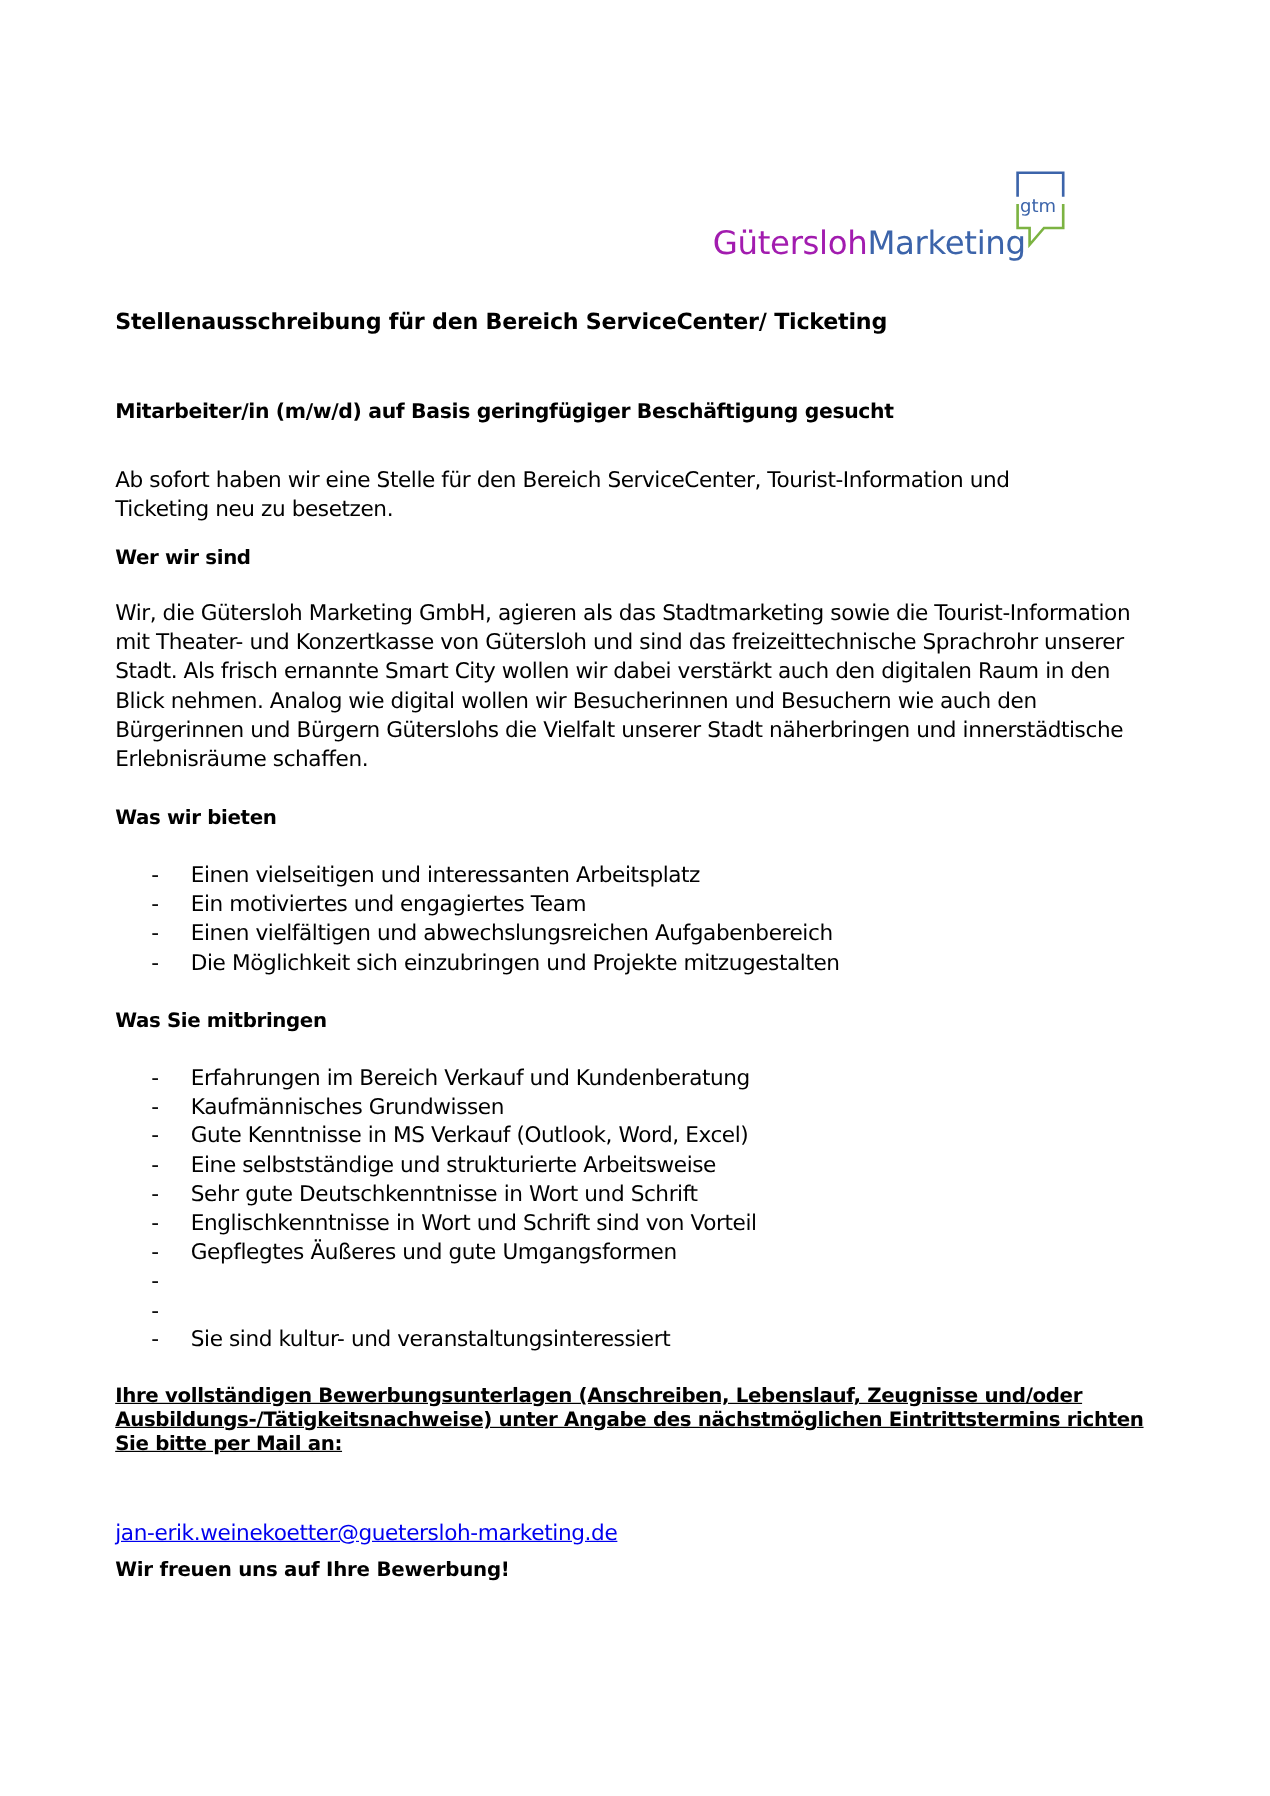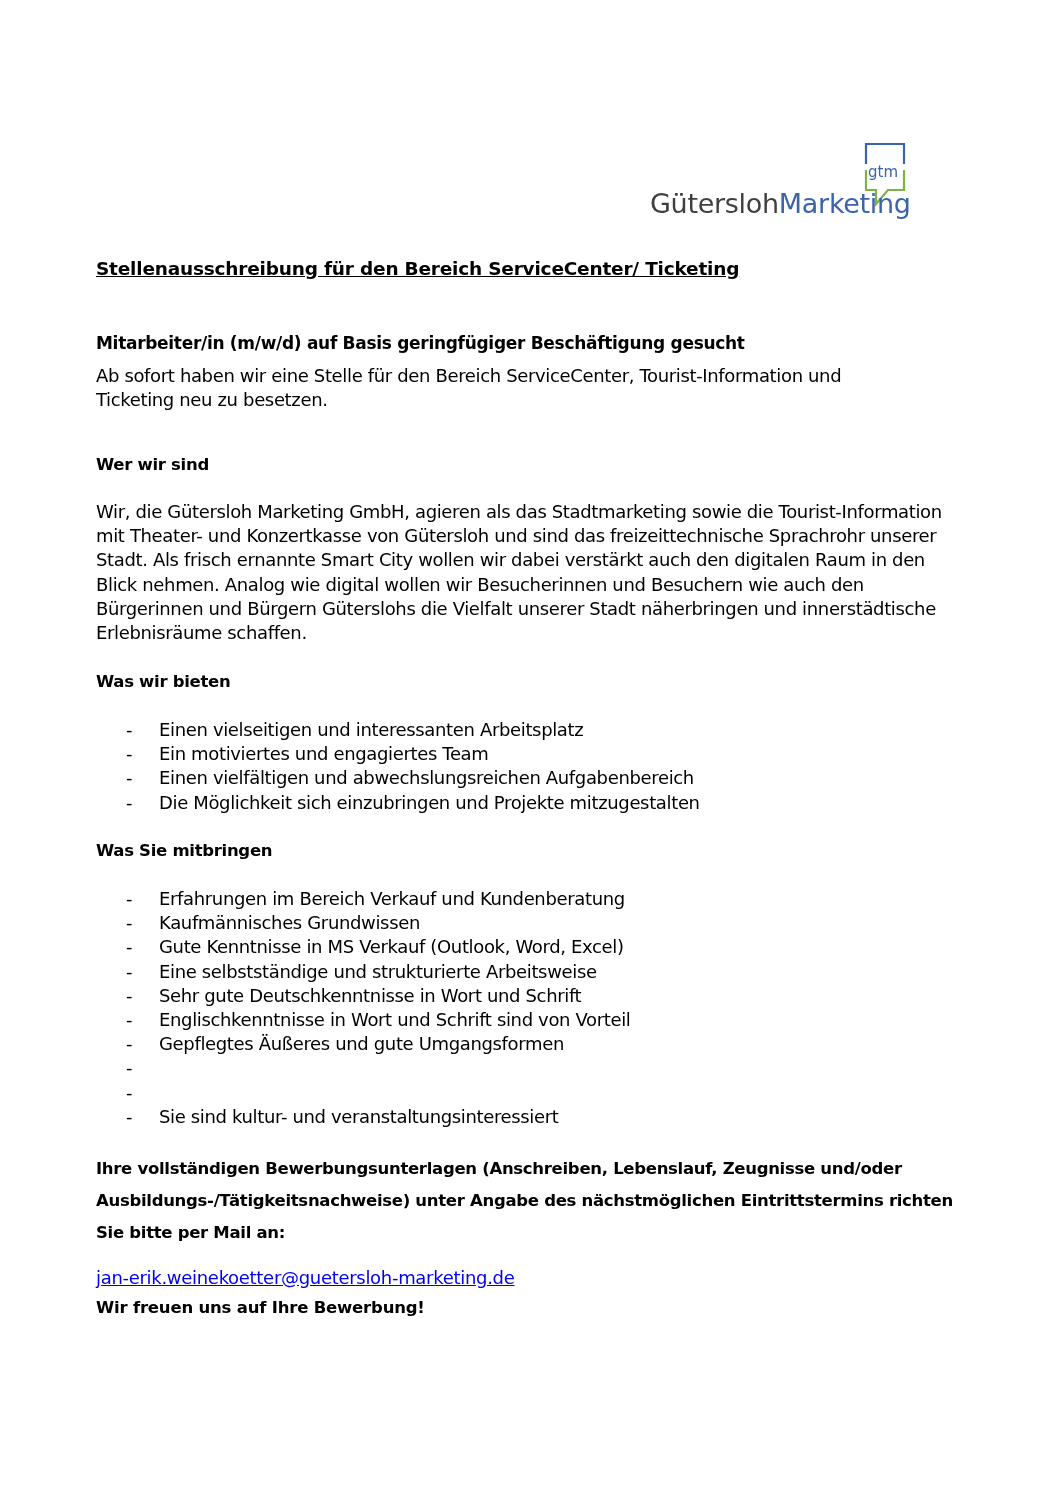--- a/index.html
+++ b/index.html
@@ -1,55 +1,55 @@
 <!DOCTYPE html>
 <html><head>
   <meta charset="utf-8">
   <style>
     html, body { margin: 0; padding: 0; background: #ffffff; }
     body { width: 1058px; height: 1497px; position: relative; overflow: hidden;
            font-family: "DejaVu Sans", sans-serif; color: #000; }
-    .logo { position: absolute; left: 606px; top: 138px; width: 310px; height: 95px; text-align: right; }
+    .logo { position: absolute; left: 588px; top: 138px; width: 310px; height: 95px; text-align: right; }
     .logo-text { position: absolute; left: 6px; top: 50px; font-size: 27px; letter-spacing: -0.3px;
                  font-family: "DejaVu Sans", sans-serif; white-space: nowrap; }
-    .logo-green { color: #404040; margin-left: 38px; }
+    .logo-green { color: #a21caf; }
     .logo-blue { color: #3c64aa; }
     .logo-bubble { position: absolute; left: 252px; top: 4px; width: 50px; height: 80px; }
     .logo-gtm { position: absolute; left: 262px; top: 25px; font-size: 15px; color: #3c64aa; }
 
     .doc { position: absolute; left: 96px; top: 0; width: 870px; }
-    .h-title { position: absolute; top: 258px; font-size: 18.5px; font-weight: bold; white-space: nowrap; letter-spacing: -0.2px; text-decoration: underline; }
+    .h-title { position: absolute; top: 258px; font-size: 18.5px; font-weight: bold; white-space: nowrap; letter-spacing: -0.2px; }
     .h-sub { position: absolute; top: 333px; font-size: 17px; font-weight: bold; white-space: nowrap; letter-spacing: -0.3px; }
     .para { position: absolute; font-size: 18px; line-height: 24.2px; letter-spacing: -0.35px; }
     .h-sec { position: absolute; font-size: 16.5px; font-weight: bold; white-space: nowrap; letter-spacing: -0.3px; }
     .list { position: absolute; left: 0; margin: 0; padding: 0; list-style: none; }
     .list li { display: flex; font-size: 18px; line-height: 24.2px; letter-spacing: -0.35px; white-space: nowrap; }
     .list .dash { width: 63px; padding-left: 30px; box-sizing: border-box; }
-    .apply { position: absolute; top: 1153px; font-size: 16.5px; font-weight: bold; line-height: 32px; letter-spacing: -0.3px; width: 860px; }
+    .apply { position: absolute; top: 1153px; font-size: 16.5px; font-weight: bold; line-height: 20px; letter-spacing: -0.3px; width: 860px; text-decoration: underline; }
     .email { position: absolute; top: 1248px; font-size: 18px; color: #0000ee; text-decoration: underline; letter-spacing: -0.3px; cursor: pointer; margin-top: 19px; }
     .closing { position: absolute; top: 1298px; font-size: 16.5px; font-weight: bold; letter-spacing: -0.2px; white-space: nowrap; }
   </style>
 </head>
 <body>
 
 <div class="logo">
   <svg class="logo-bubble" viewBox="0 0 50 80">
     <polyline points="8,22 8,2 46,2 46,22" fill="none" stroke="#3c64aa" stroke-width="2.2"></polyline>
     <polyline points="8,28 8,48 18,48 18,62 30,48 46,48 46,28" fill="none" stroke="#7cb342" stroke-width="2.2"></polyline>
   </svg>
   <span class="logo-gtm">gtm</span>
   <div class="logo-text">
     <span class="logo-green">Gütersloh</span><span class="logo-blue">Marketing</span>
   </div>
 </div>
 
 <div class="doc">
   <div class="h-title">Stellenausschreibung für den Bereich ServiceCenter/ Ticketing</div>
   <div class="h-sub">Mitarbeiter/in (m/w/d) auf Basis geringfügiger Beschäftigung gesucht</div>
-  <div class="para" style="top:364px; width:820px;">Ab sofort haben wir eine Stelle für den Bereich ServiceCenter, Tourist-Information und Ticketing neu zu besetzen.</div>
+  <div class="para" style="top:389px; width:820px;">Ab sofort haben wir eine Stelle für den Bereich ServiceCenter, Tourist-Information und Ticketing neu zu besetzen.</div>
 
   <div class="h-sec" style="top:455px;">Wer wir sind</div>
   <div class="para" style="top:500px; width:866px;">Wir, die Gütersloh Marketing GmbH, agieren als das Stadtmarketing sowie die Tourist-Information mit Theater- und Konzertkasse von Gütersloh und sind das freizeittechnische Sprachrohr unserer Stadt. Als frisch ernannte Smart City wollen wir dabei verstärkt auch den digitalen Raum in den Blick nehmen. Analog wie digital wollen wir Besucherinnen und Besuchern wie auch den Bürgerinnen und Bürgern Güterslohs die Vielfalt unserer Stadt näherbringen und innerstädtische Erlebnisräume schaffen.</div>
 
   <div class="h-sec" style="top:672px;text-align:center;">Was wir bieten</div>
   <ul class="list" style="top:718px;">
     <li>
         <span class="dash">-</span>
         <span>Einen vielseitigen und interessanten Arbeitsplatz</span>
       </li>

